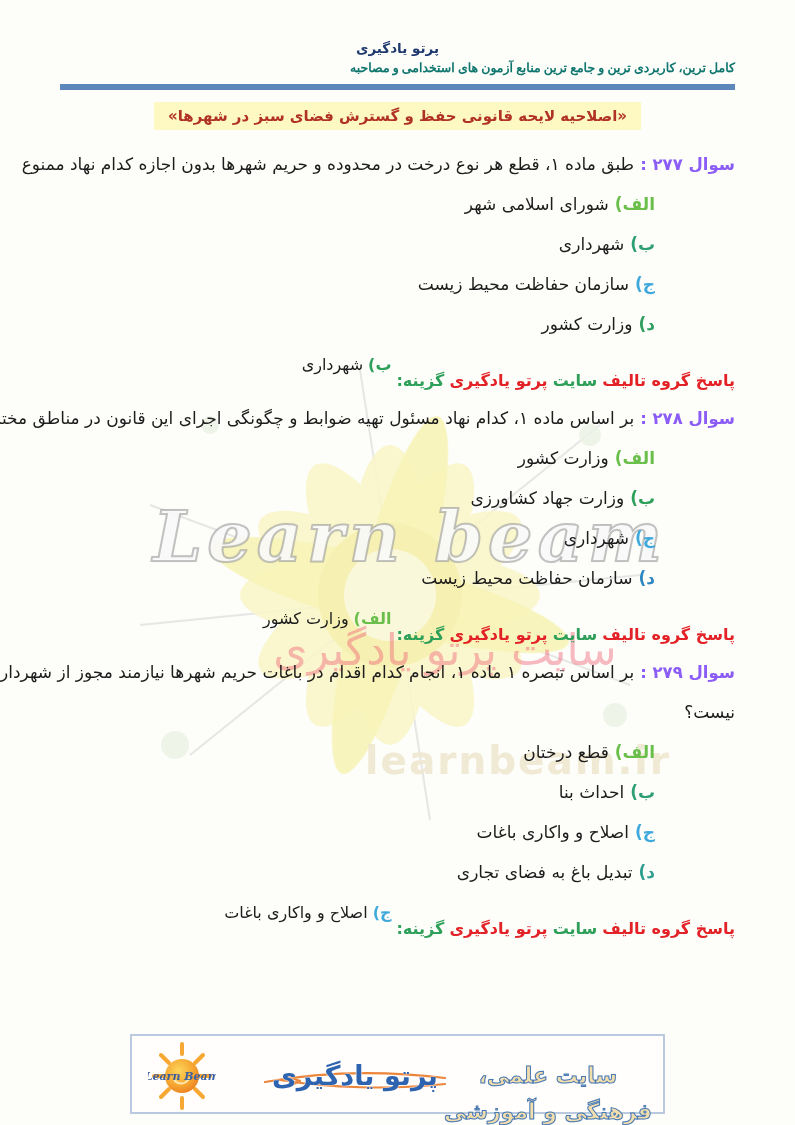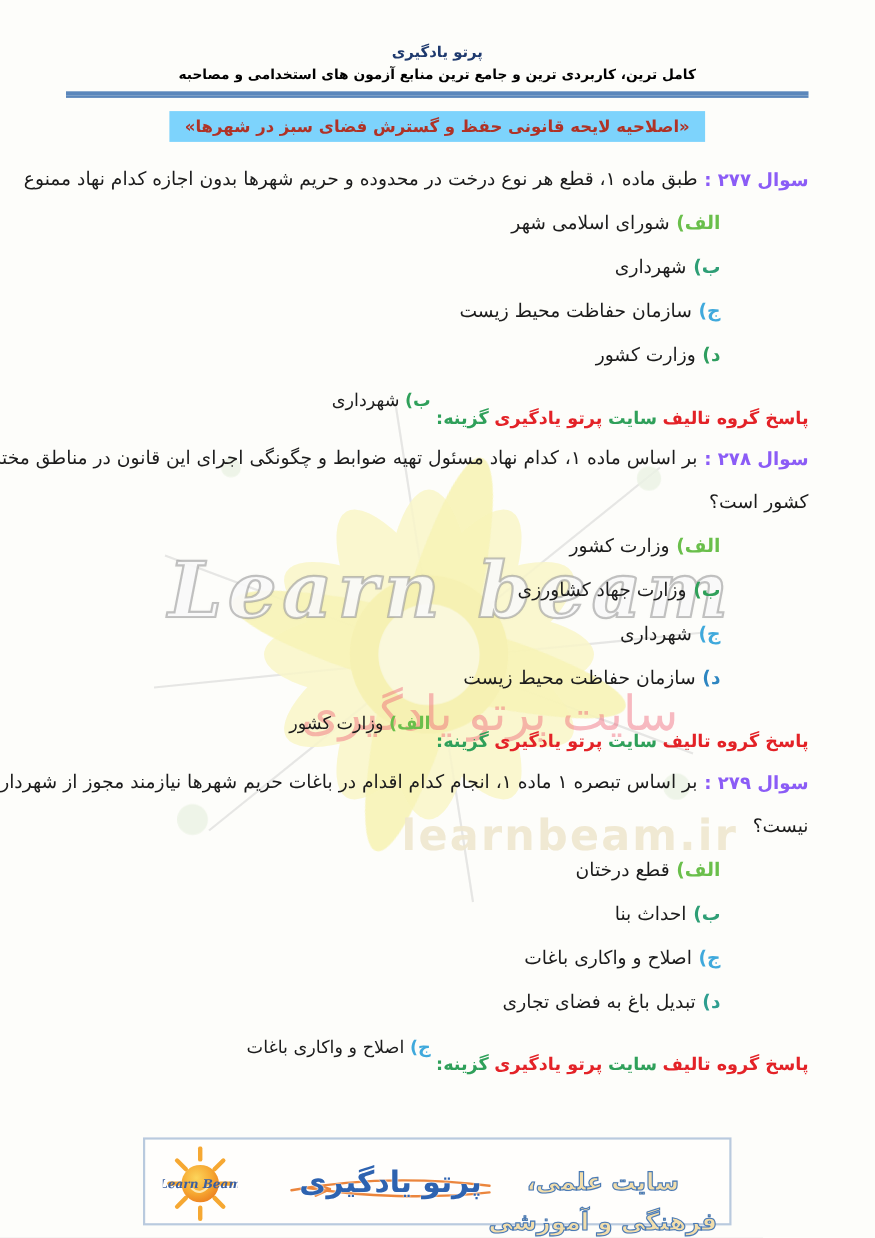--- a/index.html
+++ b/index.html
@@ -15,24 +15,24 @@
     text-shadow:0 0 2px rgba(140,140,140,0.35); }
   .wm-site { left:235px; top:624px; width:420px; text-align:center; direction:rtl;
     font-size:44px; font-weight:normal; color:#ef5b70; opacity:0.42; }
   .wm-domain { left:273px; top:738px; width:490px; text-align:center;
     font-size:39px; font-weight:bold; letter-spacing:2px; color:#efe7cf; opacity:0.9; }
 
   
   .content { position:relative; z-index:1; direction:rtl; text-align:right;
     padding:0 60px; color:#1c1c1c; }
   .h-title { margin-top:40px; text-align:center; font-size:13.5px; font-weight:bold; color:#1f3a6e; }
-  .h-tag { margin-top:4px; text-align:center; font-size:12.5px; font-weight:bold; color:#000000; }
+  .h-tag { margin-top:4px; text-align:right; font-size:12.5px; font-weight:bold; color:#0f766e;font-family:Liberation Serif, serif; }
   .sep { margin-top:8px; height:3px; background:transparent;
     border-top:4px solid #5b87bb; border-bottom:2px solid #5b87bb; }
-  .sec-title { display:table; margin:12px auto 0; background:#7dd3fc; color:#b03226;
+  .sec-title { display:table; margin:12px auto 0; background:#fef9c3; color:#b03226;
     font-size:15px; font-weight:bold; padding:5px 14px; }
 
   .q-block { margin-top:14px; }
   .row { height:40px; display:flex; align-items:center; gap:6px; white-space:nowrap; }
   .q-line1 { font-size:17px; }
   .q-label { color:#8b5cf6; font-weight:bold; font-size:16.5px; }
   .q-line2 { font-size:17px; }
   .opt { padding-right:80px; font-size:17px; }
   .opt-letter { font-weight:bold; }
   .ans { font-size:16px; gap:5px; }
@@ -128,21 +128,20 @@
         <span class="a-letter" style="color: rgb(47, 160, 90);">ب)</span>
         <span class="a-text">شهرداری</span>
       </div>
     </div>
 
     <div class="q-block">
       <div class="row q-line1">
         <span class="q-label">سوال ۲۷۸ :</span>
         <span>بر اساس ماده ۱، کدام نهاد مسئول تهیه ضوابط و چگونگی اجرای این قانون در مناطق مختلف</span>
       </div>
-      <div class="row q-line2">کشور است؟</div>
       <div class="row opt">
         <span class="opt-letter" style="color: rgb(106, 191, 75);">الف)</span>
         <span>وزارت کشور</span>
       </div>
       <div class="row opt">
         <span class="opt-letter" style="color: rgb(47, 160, 90);">ب)</span>
         <span>وزارت جهاد کشاورزی</span>
       </div>
       <div class="row opt">
         <span class="opt-letter" style="color: rgb(63, 169, 220);">ج)</span>

